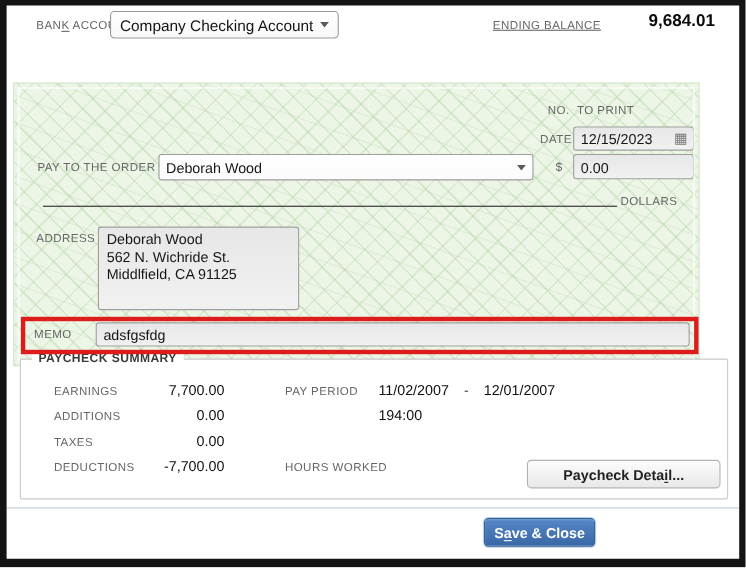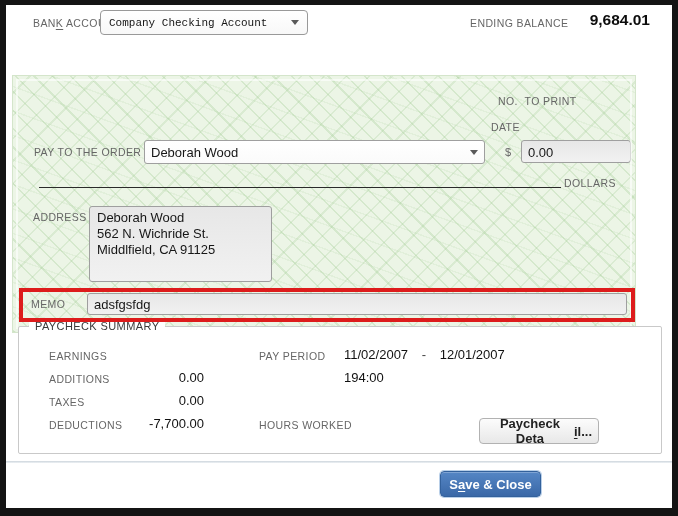--- a/index.html
+++ b/index.html
@@ -6,21 +6,21 @@
   body { font-family:"Liberation Sans", sans-serif; }
   #app { position:relative; width:678px; height:516px; background:#ffffff; overflow:hidden; }
   .window-border { position:absolute; inset:0; border-style:solid; border-color:#141414;
                    border-width:5px 6px 8px 6px; pointer-events:none; z-index:60; }
 
   .lbl { position:absolute; color:#666666; font-size:10.5px; letter-spacing:0.4px; white-space:nowrap; }
 
   
   .combo { position:absolute; box-sizing:border-box; display:flex; align-items:center;
            border:1px solid #999999; border-radius:4px; background:linear-gradient(#ffffff,#f8f8f8);
-           font-size:11px; color:#141414; padding:0 8px; cursor:default;font-family:Liberation Mono, monospace; }
+           font-size:14px; color:#141414; padding:0 8px; cursor:default; }
   .combo .arrow { margin-left:auto; width:0; height:0; border-left:4px solid transparent;
                   border-right:4px solid transparent; border-top:5px solid #5a5a5a; }
   #ending-balance-value { position:absolute; left:500px; top:11px; width:150px; text-align:right;
                           font-size:15.5px; font-weight:bold; color:#0c0c0c; }
 
   
   #check { position:absolute; left:12px; top:46px; width:622px; height:256px;
            background-color:#ecf5e6; border:1px solid #d4e5cb;
            background-image:
              repeating-linear-gradient(45deg,  rgba(160,203,146,0.30) 0 1.6px, transparent 1.6px 13px),
@@ -42,21 +42,21 @@
 
   textarea.addr { position:absolute; resize:none; line-height:16px; padding:3px 7px; overflow:hidden; }
 
   #memo-highlight { position:absolute; left:6px; top:212px; width:616px; height:34px;
                     border:4px solid #dd1c1c; box-sizing:border-box; z-index:5; }
 
   
   #summary { position:absolute; left:18px; top:326px; width:642px; height:126px;
              border:1px solid #c9c9c9; border-radius:2px; background:#ffffff; }
   #summary-title { position:absolute; left:10px; top:-7px; background:#ffffff; padding:0 6px;
-                   font-size:11px; font-weight:normal; color:#3a3a3a; letter-spacing:0.4px; }
+                   font-size:11px; font-weight:bold; color:#3a3a3a; letter-spacing:0.4px; }
   .sum-label { position:absolute; color:#666666; font-size:10.5px; letter-spacing:0.4px; }
   .sum-value { position:absolute; font-size:13px; color:#111111; }
   .sum-value.num { width:107px; text-align:right; }
 
   
   .btn { position:absolute; box-sizing:border-box; display:flex; align-items:center; justify-content:center;
          border:1px solid #b2b2b2; border-radius:4px; background:linear-gradient(#fcfcfc,#e8e8e8);
          font-size:13px; font-weight:bold; color:#222222; cursor:default; font-family:inherit; }
   .btn-primary { border:1px solid #33619c; background:linear-gradient(#5586c5,#3a68a7); color:#ffffff;
                  box-shadow:0 0 0 1px #b9cfe8, inset 0 1px 0 rgba(255,255,255,0.25); }
@@ -70,28 +70,32 @@
 
 <div id="app">
 
   <div class="lbl" style="left:33px; top:17px;"><span>BAN</span><span class="u">K</span><span> ACCOUNT</span></div>
 
   <div class="combo" style="left:100px; top:10px; width:208px; height:25px;">
     <span>Company Checking Account</span>
     <span class="arrow"></span>
   </div>
 
-  <div class="lbl" style="left:470px; top:17px;">ENDING BALANCE</div>
+  <div class="lbl" style="left:448px; top:17px;text-decoration:underline;">ENDING BALANCE</div>
   <div id="ending-balance-value">9,684.01</div>
 
   <div id="check">
 
     <div class="lbl" style="left:485px; top:19px;"><span>NO.</span>&nbsp;&nbsp;<span>TO PRINT</span></div>
 
     <div class="lbl" style="left:478px; top:45px;">DATE</div>
+    <div style="position:absolute; left:508px; top:39px; width:110px; height:22px;">
+      <input class="field" style="left: 0px; top: 0px; width: 110px; height: 22px; padding-right: 22px;" readonly="" value="12/15/2023">
+      <span class="cal-icon">▦</span>
+    </div>
 
     <div class="lbl" style="left:21px; top:70px;">PAY TO THE ORDER OF</div>
     <div class="field white combo-field" style="left:131px; top:64px; width:341px; height:24px;">
       <span>Deborah Wood</span>
       <span class="arrow"></span>
     </div>
 
     <div class="lbl" style="left:492px; top:70px; font-size:11px;">$</div>
     <input class="field" style="left: 508px; top: 64px; width: 110px; height: 23px;" readonly="" value="0.00">
 
@@ -105,37 +109,38 @@
 
     <div id="memo-highlight"></div>
     <div class="lbl" style="left:18px; top:222px; z-index:6;">MEMO</div>
     <input class="field" style="left: 74px; top: 217px; width: 540px; height: 22px; z-index: 6; position: absolute;" readonly="" value="adsfgsfdg">
   </div>
 
   <div id="summary">
     <div id="summary-title">PAYCHECK SUMMARY</div>
 
     <div class="sum-label" style="left:30px; top:23px;">EARNINGS</div>
+    <div class="sum-value num" style="left:78px; top:20px;">7,700.00</div>
     <div class="sum-label" style="left:30px; top:46px;">ADDITIONS</div>
     <div class="sum-value num" style="left:78px; top:43px;">0.00</div>
     <div class="sum-label" style="left:30px; top:69px;">TAXES</div>
     <div class="sum-value num" style="left:78px; top:66px;">0.00</div>
     <div class="sum-label" style="left:30px; top:92px;">DEDUCTIONS</div>
     <div class="sum-value num" style="left:78px; top:89px;">-7,700.00</div>
 
     <div class="sum-label" style="left:240px; top:23px;">PAY PERIOD</div>
     <div class="sum-value" style="left:325px; top:20px;">
       <span>11/02/2007</span>
       <span style="margin:0 10px; color:#444;">-</span>
       <span>12/01/2007</span>
     </div>
     <div class="sum-label" style="left:240px; top:46px;margin-top:46px;">HOURS WORKED</div>
     <div class="sum-value" style="left:325px; top:43px;">194:00</div>
 
-    <button class="btn" style="left:460px; top:91px; width:120px; height:26px;">
+    <button class="btn" style="left:460px; top:91px; width:176px; height:26px;">
         <span>Paycheck Deta</span>
         <span class="u">i</span>
         <span>l...</span>
       </button>
   </div>
 
   <div id="footer-sep"></div>
   <button class="btn btn-primary" style="left:440px; top:471px; width:101px; height:26px;">
       <span>S</span>
       <span class="u">a</span>

